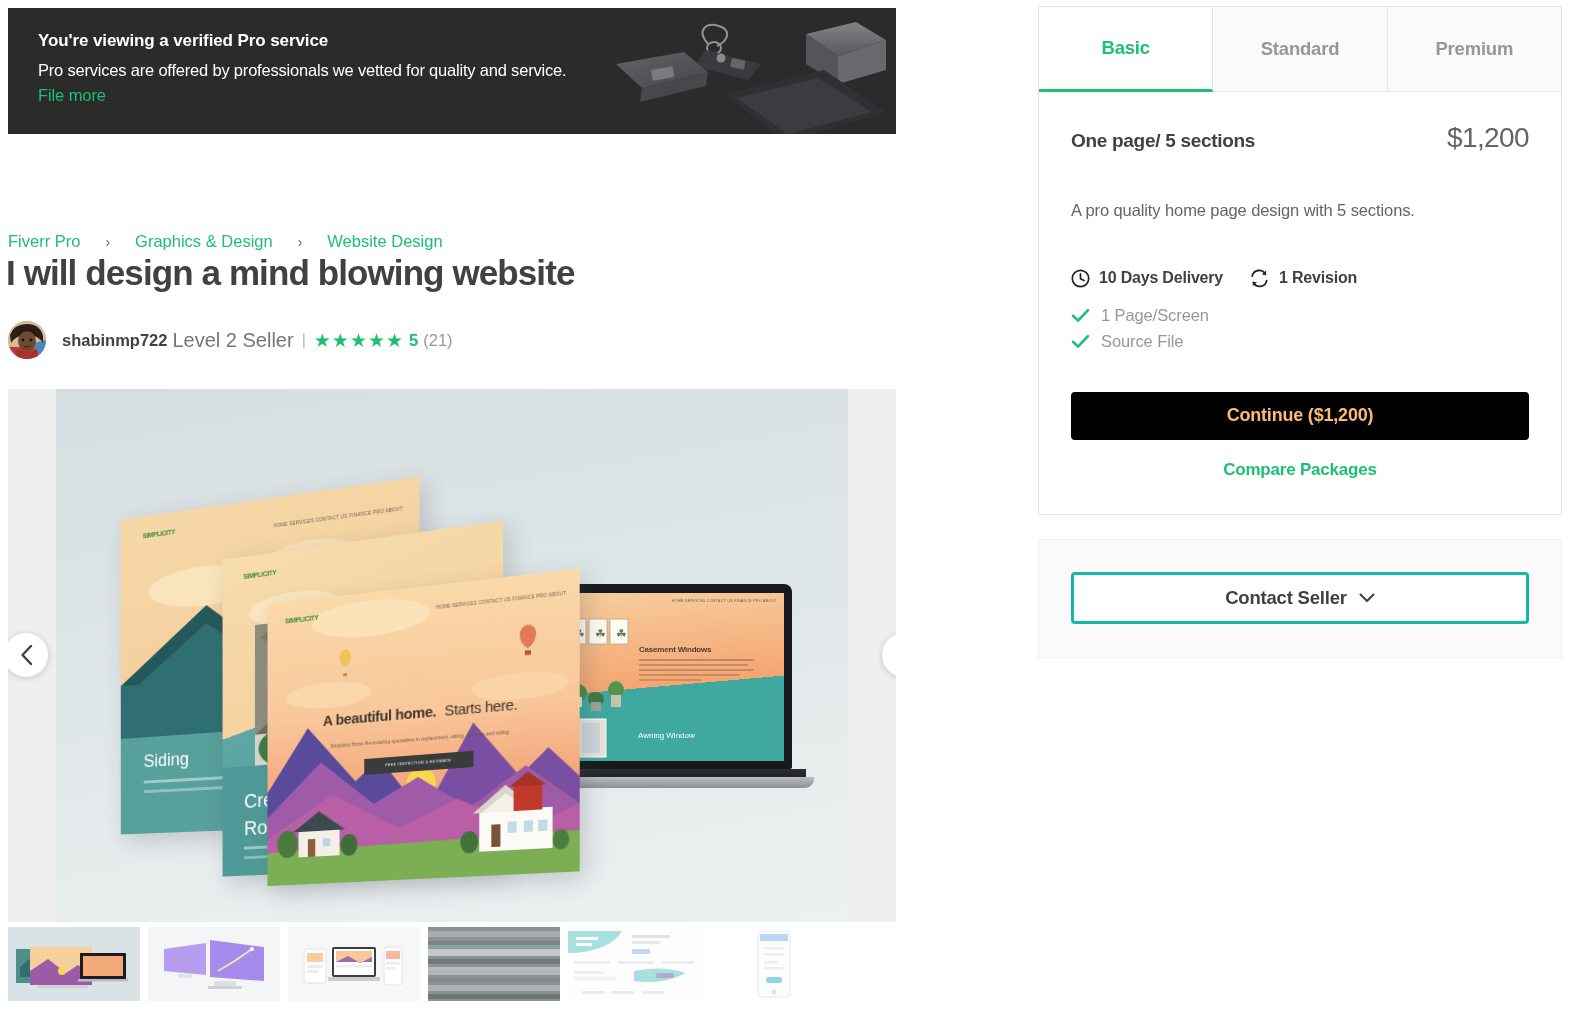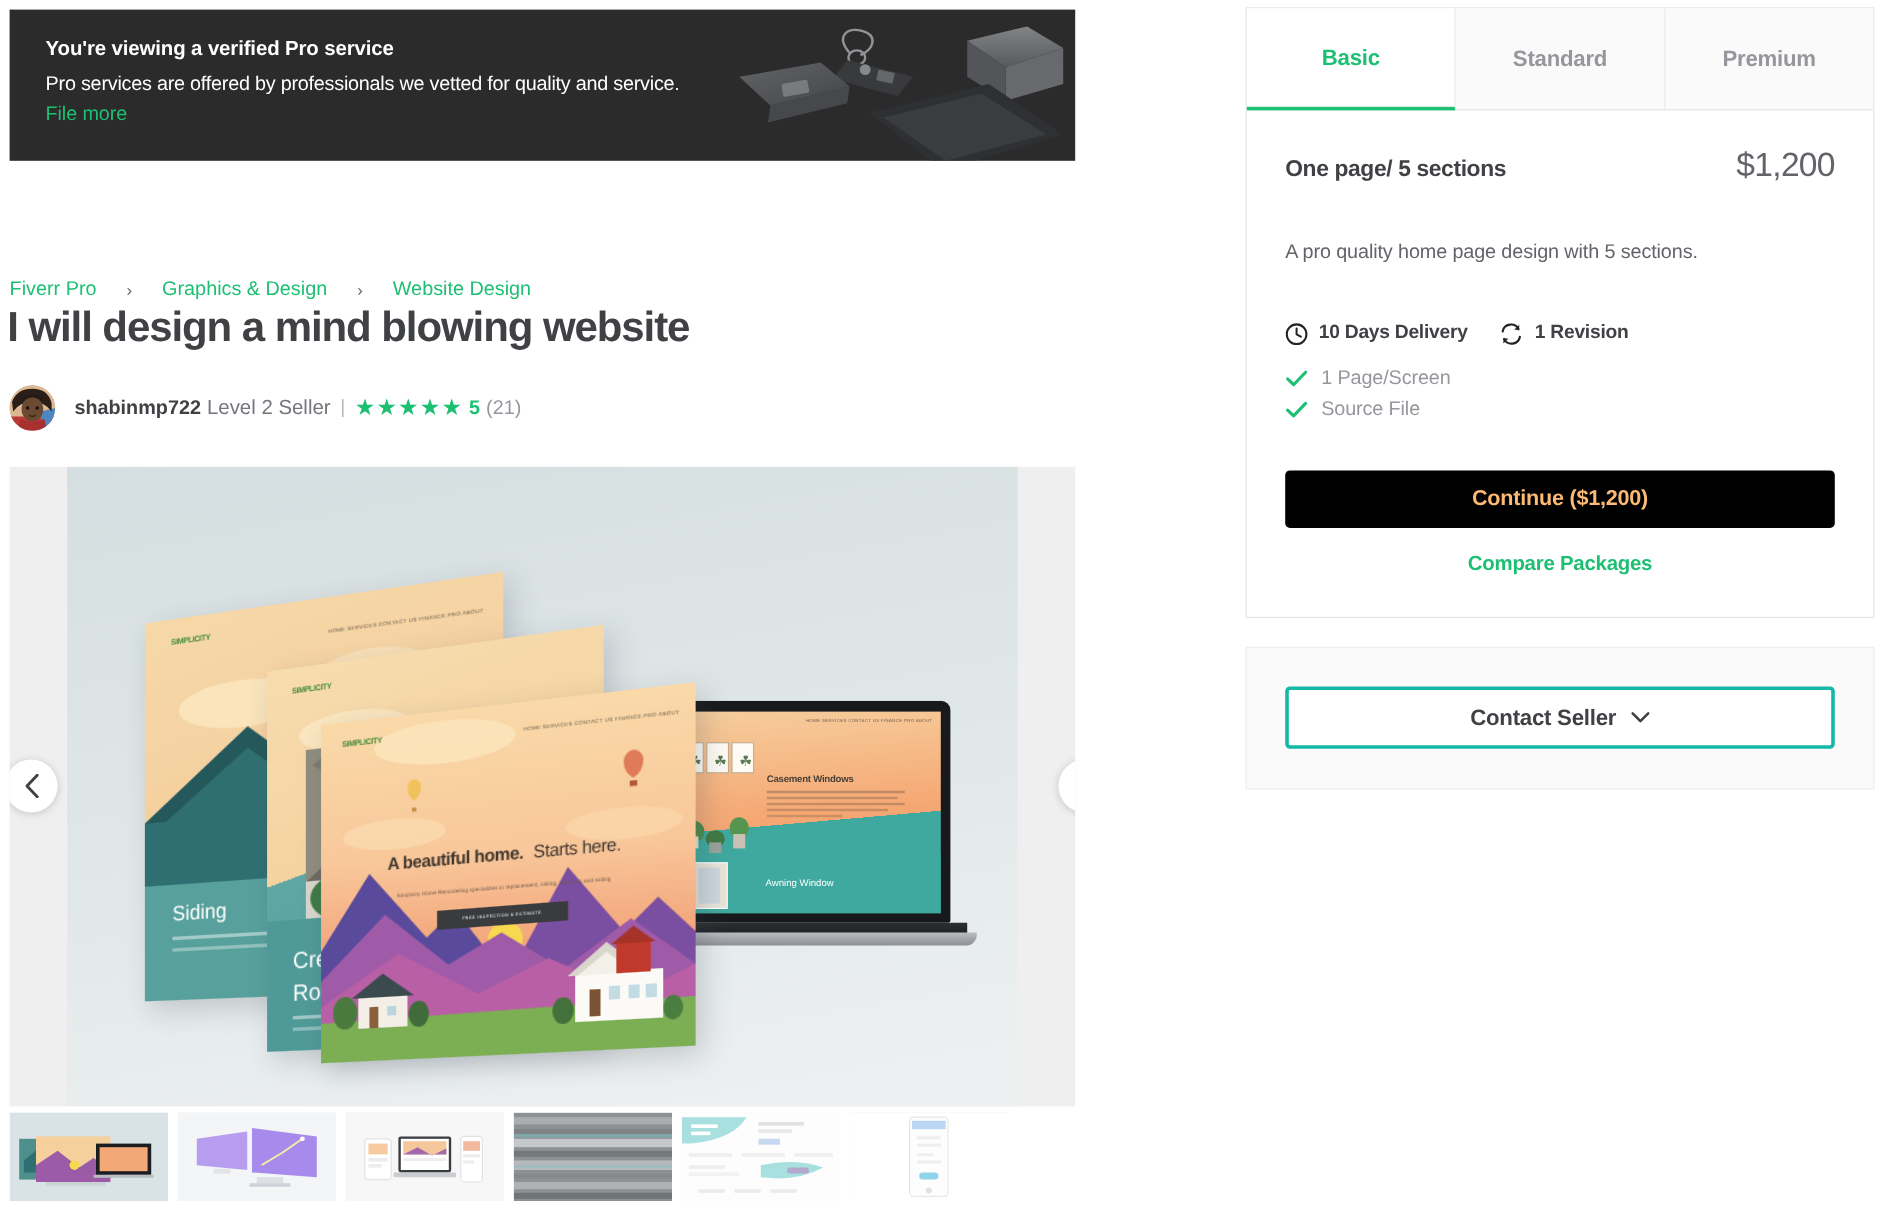--- a/index.html
+++ b/index.html
@@ -60,21 +60,21 @@
     display: flex; align-items: center; height: 40px;
   }
   .avatar {
     width: 38px; height: 38px; border-radius: 50%;
     overflow: hidden; flex: 0 0 38px; margin-right: 16px;
     background: #c9a58a;
   }
   .seller-name {
     font-size: 16.5px; font-weight: bold; color: #404145; margin-right: 5px;
   }
-  .seller-level { font-size: 17px; color: #74767e; }
+  .seller-level { font-size: 20px; color: #74767e; }
   .pipe { color: #b5b6ba; margin: 0 8px; font-size: 16px; }
   .stars { display: inline-flex; align-items: center; gap: 1px; }
   .star { color: #1dbf73; font-size: 19px; line-height: 1; }
   .rating-num { color: #1dbf73; font-size: 16.5px; font-weight: bold; margin-left: 6px; }
   .rating-count { color: #95979d; font-size: 16.5px; margin-left: 5px; }
 
   
   .gallery {
     position: absolute; left: 8px; top: 389px;
     width: 888px; height: 533px;

